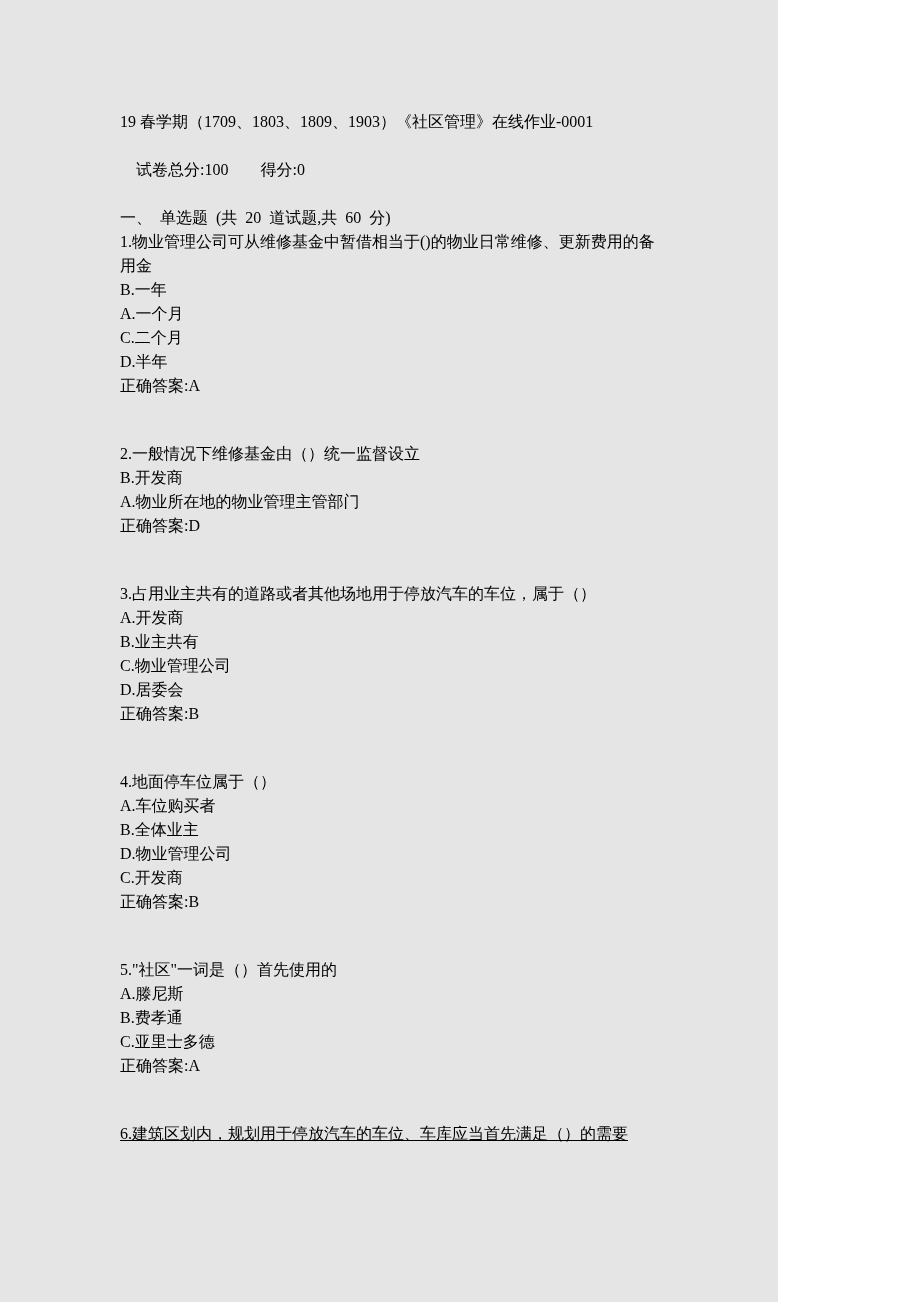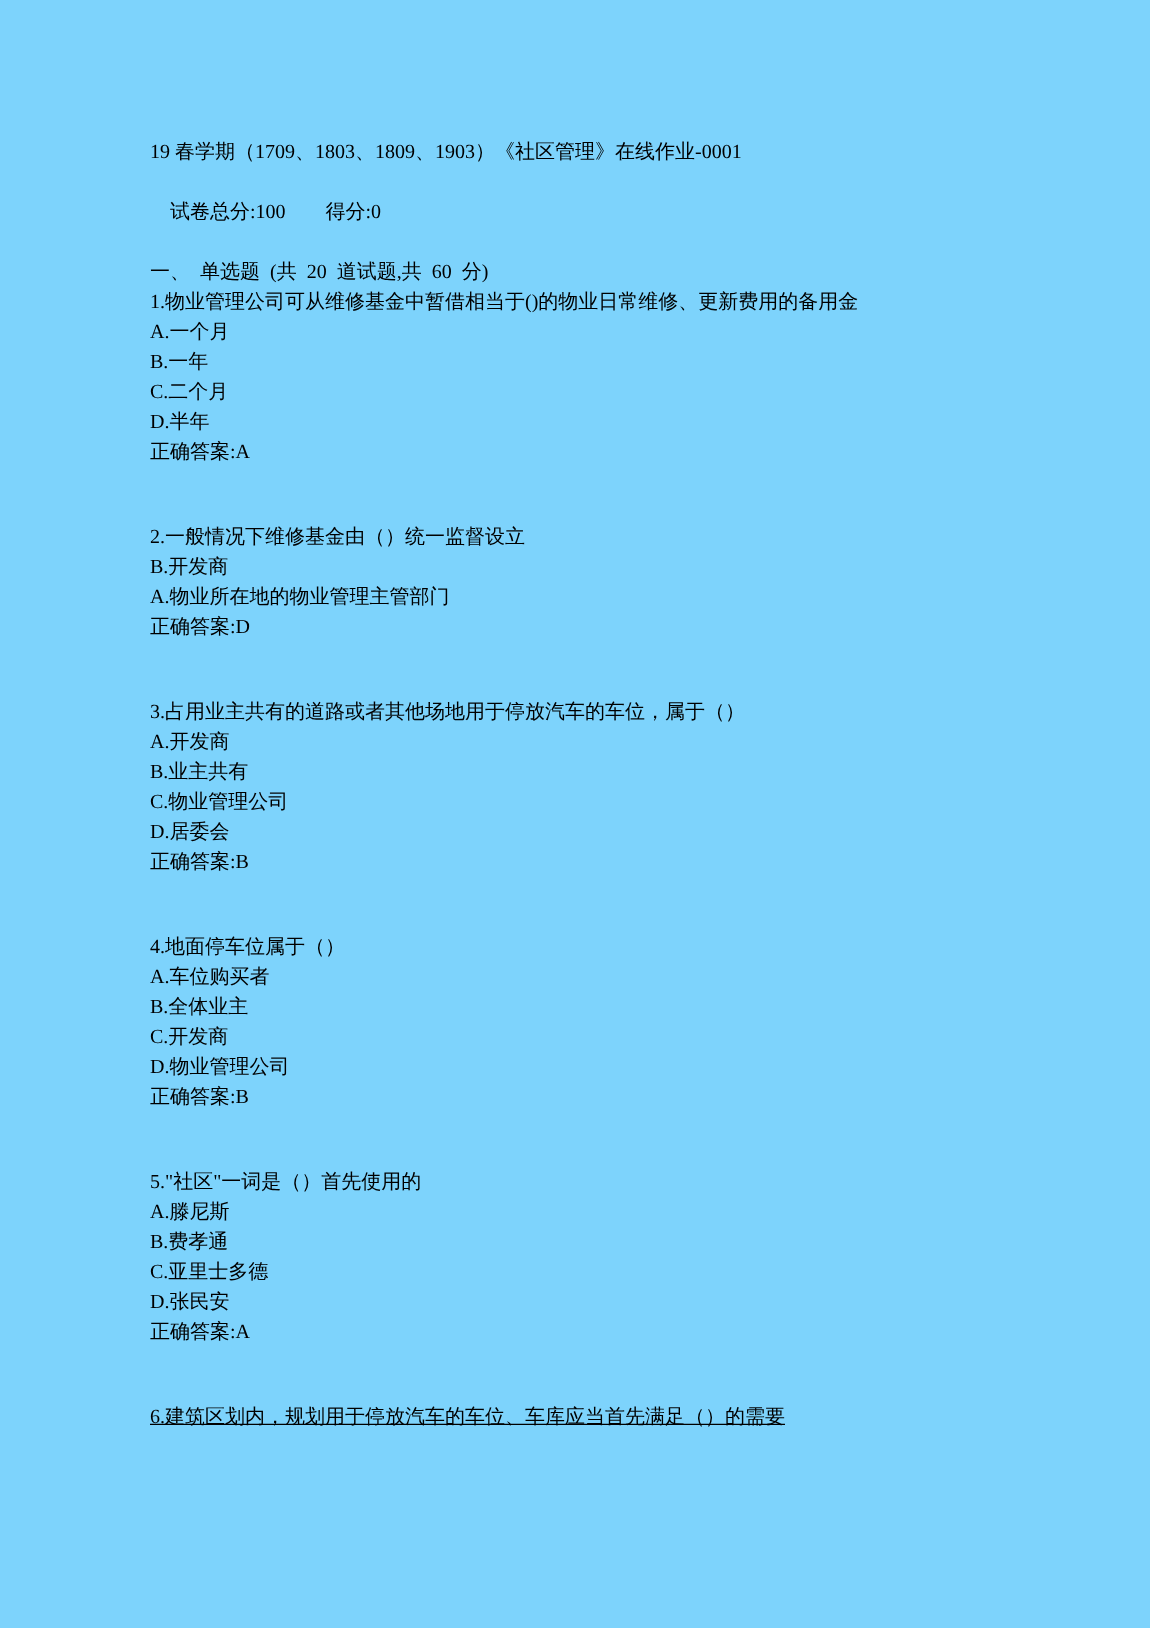--- a/index.html
+++ b/index.html
@@ -5,25 +5,25 @@
     body {
       margin: 0;
       padding: 0;
       background: #ffffff;
       font-family: "SimSun", "宋体", serif;
       font-size: 16px;
       color: #000000;
       line-height: 1.5;
     }
     .page {
-      width: 920px;
+      width: 778px;
       min-height: 1302px;
       padding: 110px 120px 40px 120px;
       box-sizing: border-box;
-      background: #7dd3fc;
+      background: #e5e5e5;
     }
     .line {
       white-space: pre-wrap;
     }
     .question-block {
       margin-bottom: 44px;
     }
     .question-block:last-child {
       margin-bottom: 0;
       text-decoration: underline;
@@ -35,22 +35,22 @@
 <div class="page">
 
   <div class="line">19 春学期（1709、1803、1809、1903）《社区管理》在线作业-0001</div>
   <div class="line">
     <span>试卷总分:100</span><span>        </span><span>得分:0</span>
   </div>
   <div class="line">一、  单选题  (共  20  道试题,共  60  分)</div>
 
   <div class="question-block">
     <div class="line"><span>1</span>.<span>物业管理公司可从维修基金中暂借相当于()的物业日常维修、更新费用的备用金</span></div>
+    <div class="line"><span>B</span>.<span>一年</span></div>
     <div class="line"><span>A</span>.<span>一个月</span></div>
-    <div class="line"><span>B</span>.<span>一年</span></div>
     <div class="line"><span>C</span>.<span>二个月</span></div>
     <div class="line"><span>D</span>.<span>半年</span></div>
     <div class="line"><span>正确答案:</span><span>A</span></div>
   </div>
 
   <div class="question-block">
     <div class="line"><span>2</span>.<span>一般情况下维修基金由（）统一监督设立</span></div>
     <div class="line"><span>B</span>.<span>开发商</span></div>
     <div class="line"><span>A</span>.<span>物业所在地的物业管理主管部门</span></div>
     <div class="line"><span>正确答案:</span><span>D</span></div>
@@ -62,31 +62,30 @@
     <div class="line"><span>B</span>.<span>业主共有</span></div>
     <div class="line"><span>C</span>.<span>物业管理公司</span></div>
     <div class="line"><span>D</span>.<span>居委会</span></div>
     <div class="line"><span>正确答案:</span><span>B</span></div>
   </div>
 
   <div class="question-block">
     <div class="line"><span>4</span>.<span>地面停车位属于（）</span></div>
     <div class="line"><span>A</span>.<span>车位购买者</span></div>
     <div class="line"><span>B</span>.<span>全体业主</span></div>
+    <div class="line"><span>D</span>.<span>物业管理公司</span></div>
     <div class="line"><span>C</span>.<span>开发商</span></div>
-    <div class="line"><span>D</span>.<span>物业管理公司</span></div>
     <div class="line"><span>正确答案:</span><span>B</span></div>
   </div>
 
   <div class="question-block">
     <div class="line"><span>5</span>.<span>"社区"一词是（）首先使用的</span></div>
     <div class="line"><span>A</span>.<span>滕尼斯</span></div>
     <div class="line"><span>B</span>.<span>费孝通</span></div>
     <div class="line"><span>C</span>.<span>亚里士多德</span></div>
-    <div class="line"><span>D</span>.<span>张民安</span></div>
     <div class="line"><span>正确答案:</span><span>A</span></div>
   </div>
 
   <div class="question-block">
     <div class="line"><span>6</span>.<span>建筑区划内，规划用于停放汽车的车位、车库应当首先满足（）的需要</span></div>
   </div>
 
 </div>
 
 </body></html>

